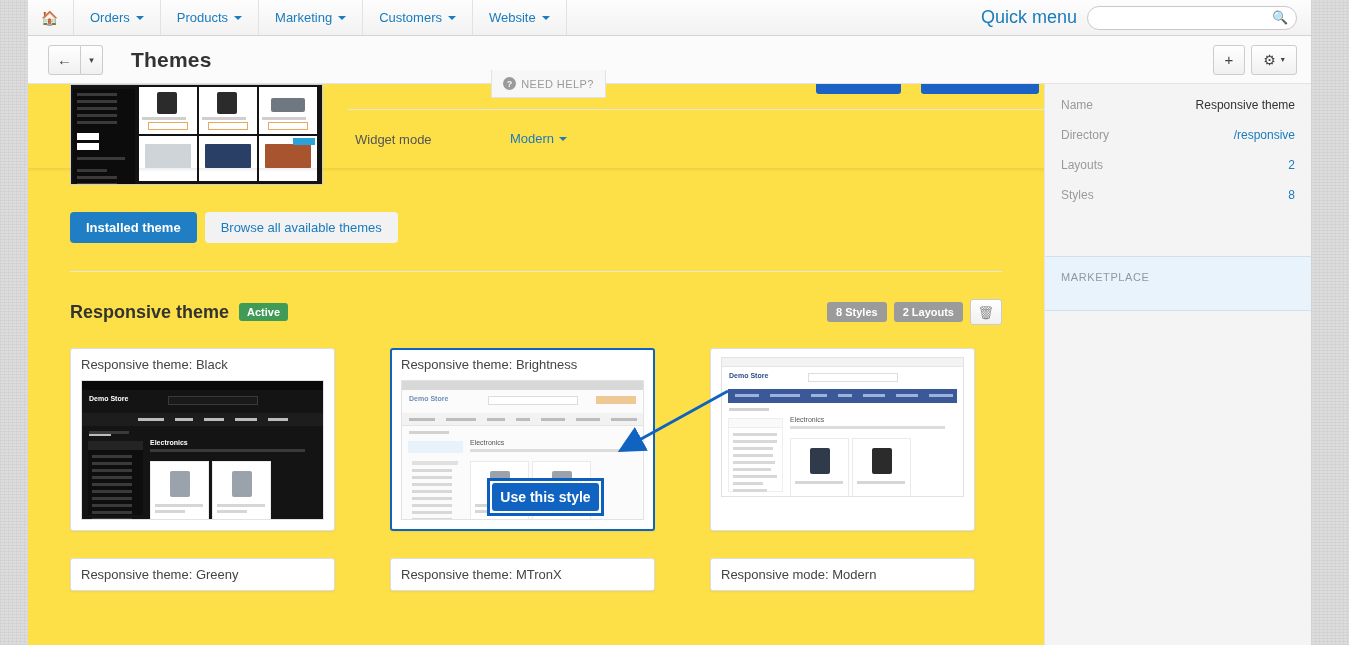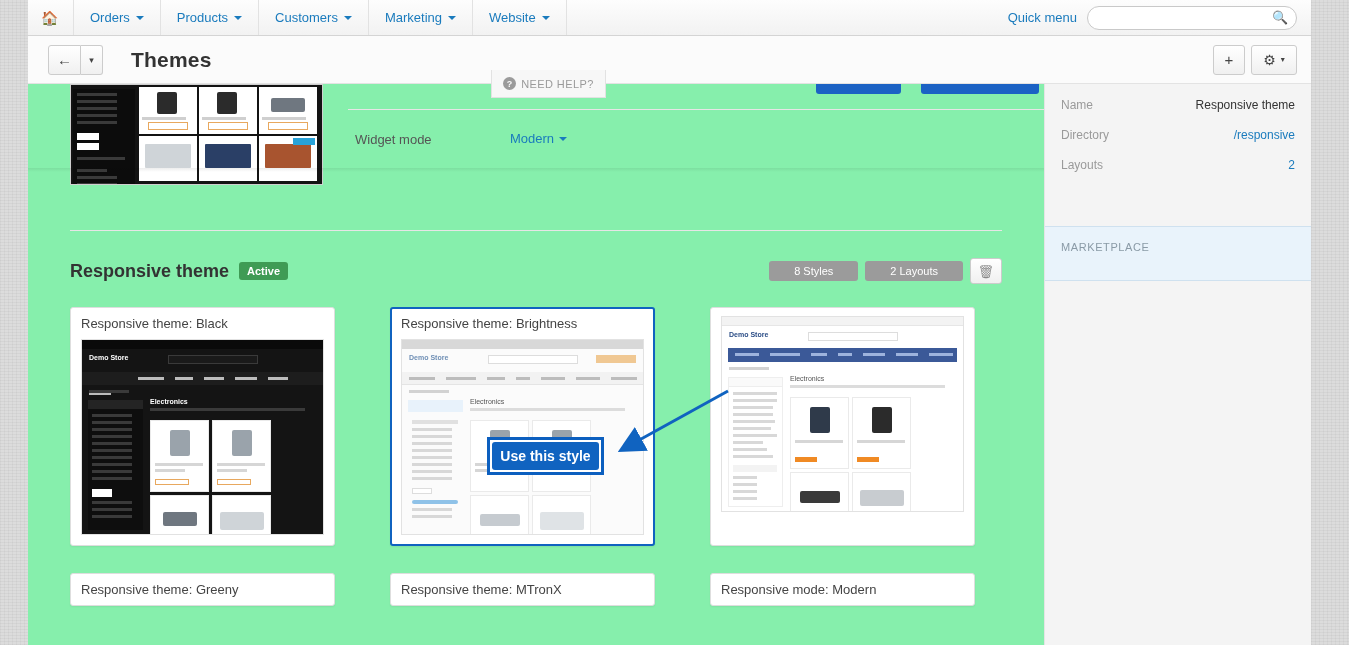--- a/index.html
+++ b/index.html
@@ -41,21 +41,21 @@
     display:flex; align-items:center; gap:6px;
     padding:0 16px; color:#1a7bbd; font-size:13px;
     border-right:1px solid #e2e2e2;
     cursor:pointer; white-space:nowrap;
   }
   .caret{
     width:0;height:0;border-left:4px solid transparent;border-right:4px solid transparent;
     border-top:4px solid #1a7bbd; display:inline-block;
   }
   .topbar-right{ margin-left:auto; display:flex; align-items:center; gap:10px; padding-right:14px; }
-  .quick-menu{ color:#1a7bbd; font-size:13px; cursor:pointer; }
+  .quick-menu{ color:#1a7bbd; font-size:18px; cursor:pointer; }
   .search-wrap{
     position:relative; width:210px; height:24px;
     background:#fff; border:1px solid #c9c9c9; border-radius:12px;
   }
   .search-wrap input{
     position:absolute; left:10px; top:0; width:170px; height:22px;
     border:0; outline:0; background:transparent; font-size:12px; font-family:inherit;
   }
   .search-ico{
     position:absolute; right:8px; top:3px; width:16px; height:16px;
@@ -92,21 +92,21 @@
     color:#9a9a9a; font-size:11px; letter-spacing:.4px; z-index:40; cursor:pointer;
   }
   .q-ico{
     width:13px;height:13px;border-radius:50%;background:#9a9a9a;color:#f7f7f7;
     font-size:9px;font-weight:bold;display:flex;align-items:center;justify-content:center;
   }
 
   
   .content{
     position:absolute; left:0; top:84px; width:1016px; height:561px;
-    background:#86efac; overflow:hidden;
+    background:#fde047; overflow:hidden;
   }
   .inner{ position:relative; padding:0 42px; }
 
   
   .clip-row{ position:relative; height:118px; }
   .clip-preview{
     position:absolute; left:0; top:0; width:253px; height:101px;
     background:#131313; border:1px solid #cfcfcf; overflow:hidden;
   }
   .cp-left{ position:absolute; left:2px; top:4px; width:62px; height:97px; background:#0c0c0c; }
@@ -146,35 +146,35 @@
 
   
   .theme-head{ position:relative; margin-top:26px; height:28px; display:flex; align-items:center; }
   .theme-name{ font-size:18px; font-weight:bold; color:#333; }
   .badge-active{
     margin-left:10px; background:#3f9b55; color:#fff; font-size:11px; font-weight:bold;
     padding:3px 8px; border-radius:3px;
   }
   .theme-head-right{ margin-left:auto; display:flex; align-items:center; gap:7px; }
   .cnt-badge{
-    background:#9b9b9b; color:#fff; font-size:11px; font-weight:normal;
-    padding:4px 25px; border-radius:3px;
+    background:#9b9b9b; color:#fff; font-size:11px; font-weight:bold;
+    padding:4px 9px; border-radius:3px;
   }
   .trash-btn{ width:32px; height:26px; font-size:13px; color:#888; }
 
   
   .grid{ position:relative; margin-top:22px; display:flex; flex-wrap:wrap; gap:27px 55px; }
   .card{
     width:265px; background:#fff; border:1px solid #dedede; border-radius:3px;
     padding:8px 10px 10px; position:relative;
     box-shadow:0 1px 2px rgba(0,0,0,.06);
   }
   .card.selected{ border:2px solid #1063c0; padding:7px 9px 9px; }
   .card-title{ font-size:13px; color:#444; margin-bottom:8px; }
-  .thumb{ width:100%; height:196px; border:1px solid #e2e2e2; overflow:hidden; position:relative; }
+  .thumb{ width:100%; height:140px; border:1px solid #e2e2e2; overflow:hidden; position:relative; }
 
   
   .mini{ position:absolute; inset:0; }
   .mini .mtop{ position:absolute; left:0; top:0; width:100%; height:9px; }
   .mini .mlogo{ position:absolute; left:7px; top:14px; font-size:7px; font-weight:bold; }
   .mini .msearch{ position:absolute; left:86px; top:15px; width:90px; height:9px; border:1px solid #ddd; background:#fff; }
   .mini .mcartbtn{ position:absolute; right:7px; top:15px; width:40px; height:8px; background:#f0c893; }
   .mini .mnav{ position:absolute; left:0; top:32px; width:100%; height:13px; }
   .mini .mnav i{ display:inline-block; height:3px; background:#bcbcbc; margin:5px 4px 0 7px; vertical-align:top; }
   .mini .mcrumb{ position:absolute; left:7px; top:50px; width:40px; height:3px; background:#d2d2d2; }
@@ -270,25 +270,25 @@
     </div>
     <div class="menu-item">
       <span>Orders</span>
       <span class="caret"></span>
     </div>
     <div class="menu-item">
       <span>Products</span>
       <span class="caret"></span>
     </div>
     <div class="menu-item">
+      <span>Marketing</span>
+      <span class="caret"></span>
+    </div>
+    <div class="menu-item">
       <span>Customers</span>
-      <span class="caret"></span>
-    </div>
-    <div class="menu-item">
-      <span>Marketing</span>
       <span class="caret"></span>
     </div>
     <div class="menu-item">
       <span>Website</span>
       <span class="caret"></span>
     </div>
 
     <div class="topbar-right">
       <span class="quick-menu">Quick menu</span>
       <div class="search-wrap">
@@ -374,20 +374,24 @@
           </div>
           <div class="hr-line"></div>
           <div class="widget-label">Widget mode</div>
           <div class="widget-value">
             <span>Modern</span>
             <span class="caret"></span>
           </div>
         </div>
       </div>
 
+      <div class="tabs">
+        <div class="tab active">Installed theme</div>
+        <div class="tab idle">Browse all available themes</div>
+      </div>
 
       <div class="sep"></div>
 
       <div class="theme-head">
         <span class="theme-name">Responsive theme</span>
         <span class="badge-active">Active</span>
         <div class="theme-head-right">
           <span class="cnt-badge">8 Styles</span>
           <span class="cnt-badge">2 Layouts</span>
           <button class="btn trash-btn">
@@ -605,20 +609,24 @@
         <span class="info-v">Responsive theme</span>
       </div>
       <div class="info-row">
         <span class="info-k">Directory</span>
         <span class="info-v link">/responsive</span>
       </div>
       <div class="info-row">
         <span class="info-k">Layouts</span>
         <span class="info-v num">2</span>
       </div>
+      <div class="info-row">
+        <span class="info-k">Styles</span>
+        <span class="info-v num">8</span>
+      </div>
     </div>
 
     <div class="rb-gap"></div>
 
     <div class="mkt">
       <div class="mkt-title">MARKETPLACE</div>
     </div>
   </div>
 
 </div>

